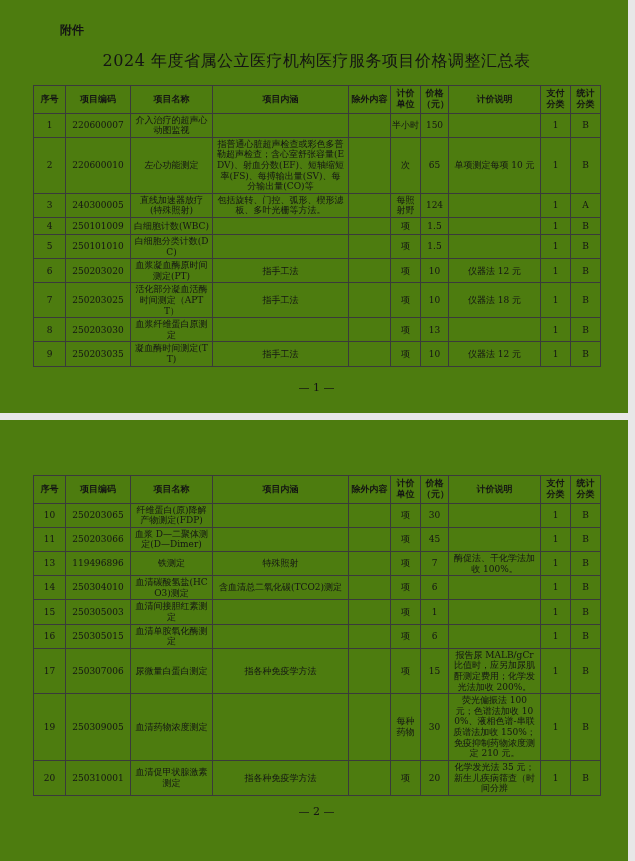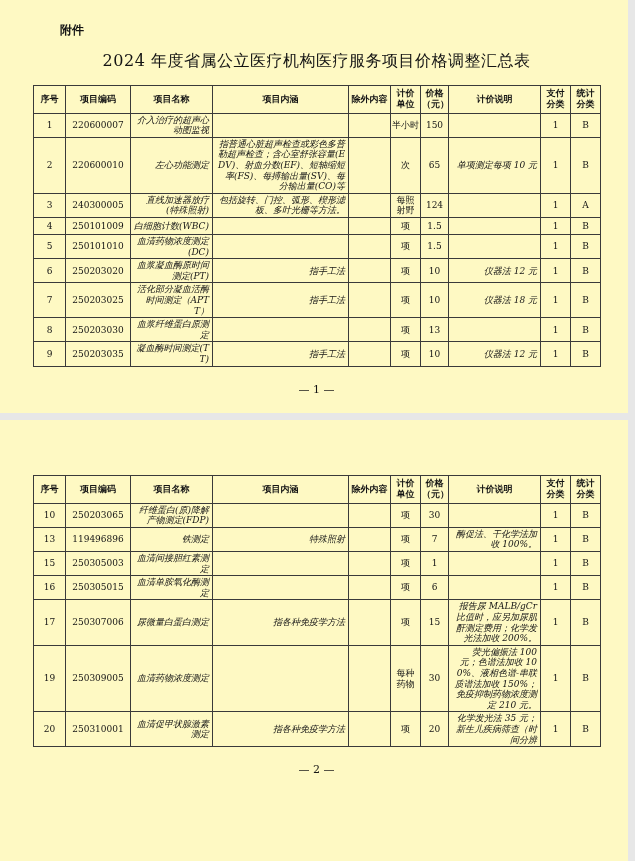--- a/index.html
+++ b/index.html
@@ -2,44 +2,44 @@
 <html><head>
 <meta charset="utf-8">
 <style>
   html,body{margin:0;padding:0;}
   body{
     width:635px;height:861px;position:relative;overflow:hidden;
     background:#e7e7e7;
     font-family:"DejaVu Serif","Liberation Serif",serif;
     color:#141414;
   }
-  .page{position:absolute;left:0;width:628px;background:#fef9c3;}
+  .page{position:absolute;left:0;width:628px;background:#4d7c0f;}
   .page-1{top:0;height:413px;}
   .page-2{top:420px;height:441px;}
   .attach-label{margin:22px 0 0 60px;font-size:12px;font-weight:bold;}
   .doc-title{
     margin:12px 0 0 33px;width:567px;text-align:center;
     font-size:16px;font-weight:normal;letter-spacing:0.5px;
   }
   table.price-table{
     border-collapse:collapse;table-layout:fixed;width:567px;
-    margin:13px 0 16px 33px;font-size:9px;line-height:1.18;padding-left:24px;
+    margin:13px 0 9px 33px;font-size:9px;line-height:1.18;padding-left:24px;
   }
   .page-2 table.price-table{margin-top:55px;}
   .price-table th,.price-table td{
     border:1px solid #3a3a3a;vertical-align:middle;overflow:hidden;
     word-break:break-all;
   }
   .price-table th{
     font-weight:bold;text-align:center;white-space:pre-line;
     padding:2px 1px;line-height:1.25;
   }
   .price-table td{height:14px;padding:1px 3px;}
   .price-table td.c{text-align:center;padding:1px 1px;}
-  .price-table td.l{text-align:right;font-style:italic;}
+  .price-table td.l{text-align:center;}
   .price-table td.u{white-space:pre-line;}
   .page-num{
     width:567px;margin:14px 0 0 33px;text-align:center;font-size:11px;
   }
   .page-2 .page-num{margin-top:8px;}
 </style>
 </head>
 <body>
 
 <div>
@@ -124,21 +124,21 @@
             <td class="c"></td>
             <td class="c u">项</td>
             <td class="c">1.5</td>
             <td class="l"></td>
             <td class="c">1</td>
             <td class="c">B</td>
           </tr>
           <tr>
             <td class="c">5</td>
             <td class="c">250101010</td>
-            <td class="l">血清药物浓度测定(DC)</td>
+            <td class="l">白细胞分类计数(DC)</td>
             <td class="l"></td>
             <td class="c"></td>
             <td class="c u">项</td>
             <td class="c">1.5</td>
             <td class="l"></td>
             <td class="c">1</td>
             <td class="c">B</td>
           </tr>
           <tr>
             <td class="c">6</td>
@@ -232,32 +232,56 @@
             <td class="l">纤维蛋白(原)降解产物测定(FDP)</td>
             <td class="l"></td>
             <td class="c"></td>
             <td class="c u">项</td>
             <td class="c">30</td>
             <td class="l"></td>
             <td class="c">1</td>
             <td class="c">B</td>
           </tr>
           <tr>
+            <td class="c">11</td>
+            <td class="c">250203066</td>
+            <td class="l">血浆 D—二聚体测定(D—Dimer)</td>
+            <td class="l"></td>
+            <td class="c"></td>
+            <td class="c u">项</td>
+            <td class="c">45</td>
+            <td class="l"></td>
+            <td class="c">1</td>
+            <td class="c">B</td>
+          </tr>
+          <tr>
             <td class="c">13</td>
             <td class="c">119496896</td>
             <td class="l">铁测定</td>
             <td class="l">特殊照射</td>
             <td class="c"></td>
             <td class="c u">项</td>
             <td class="c">7</td>
             <td class="l">酶促法、干化学法加收 100%。</td>
             <td class="c">1</td>
             <td class="c">B</td>
           </tr>
           <tr>
+            <td class="c">14</td>
+            <td class="c">250304010</td>
+            <td class="l">血清碳酸氢盐(HCO3)测定</td>
+            <td class="l">含血清总二氧化碳(TCO2)测定</td>
+            <td class="c"></td>
+            <td class="c u">项</td>
+            <td class="c">6</td>
+            <td class="l"></td>
+            <td class="c">1</td>
+            <td class="c">B</td>
+          </tr>
+          <tr>
             <td class="c">15</td>
             <td class="c">250305003</td>
             <td class="l">血清间接胆红素测定</td>
             <td class="l"></td>
             <td class="c"></td>
             <td class="c u">项</td>
             <td class="c">1</td>
             <td class="l"></td>
             <td class="c">1</td>
             <td class="c">B</td>

